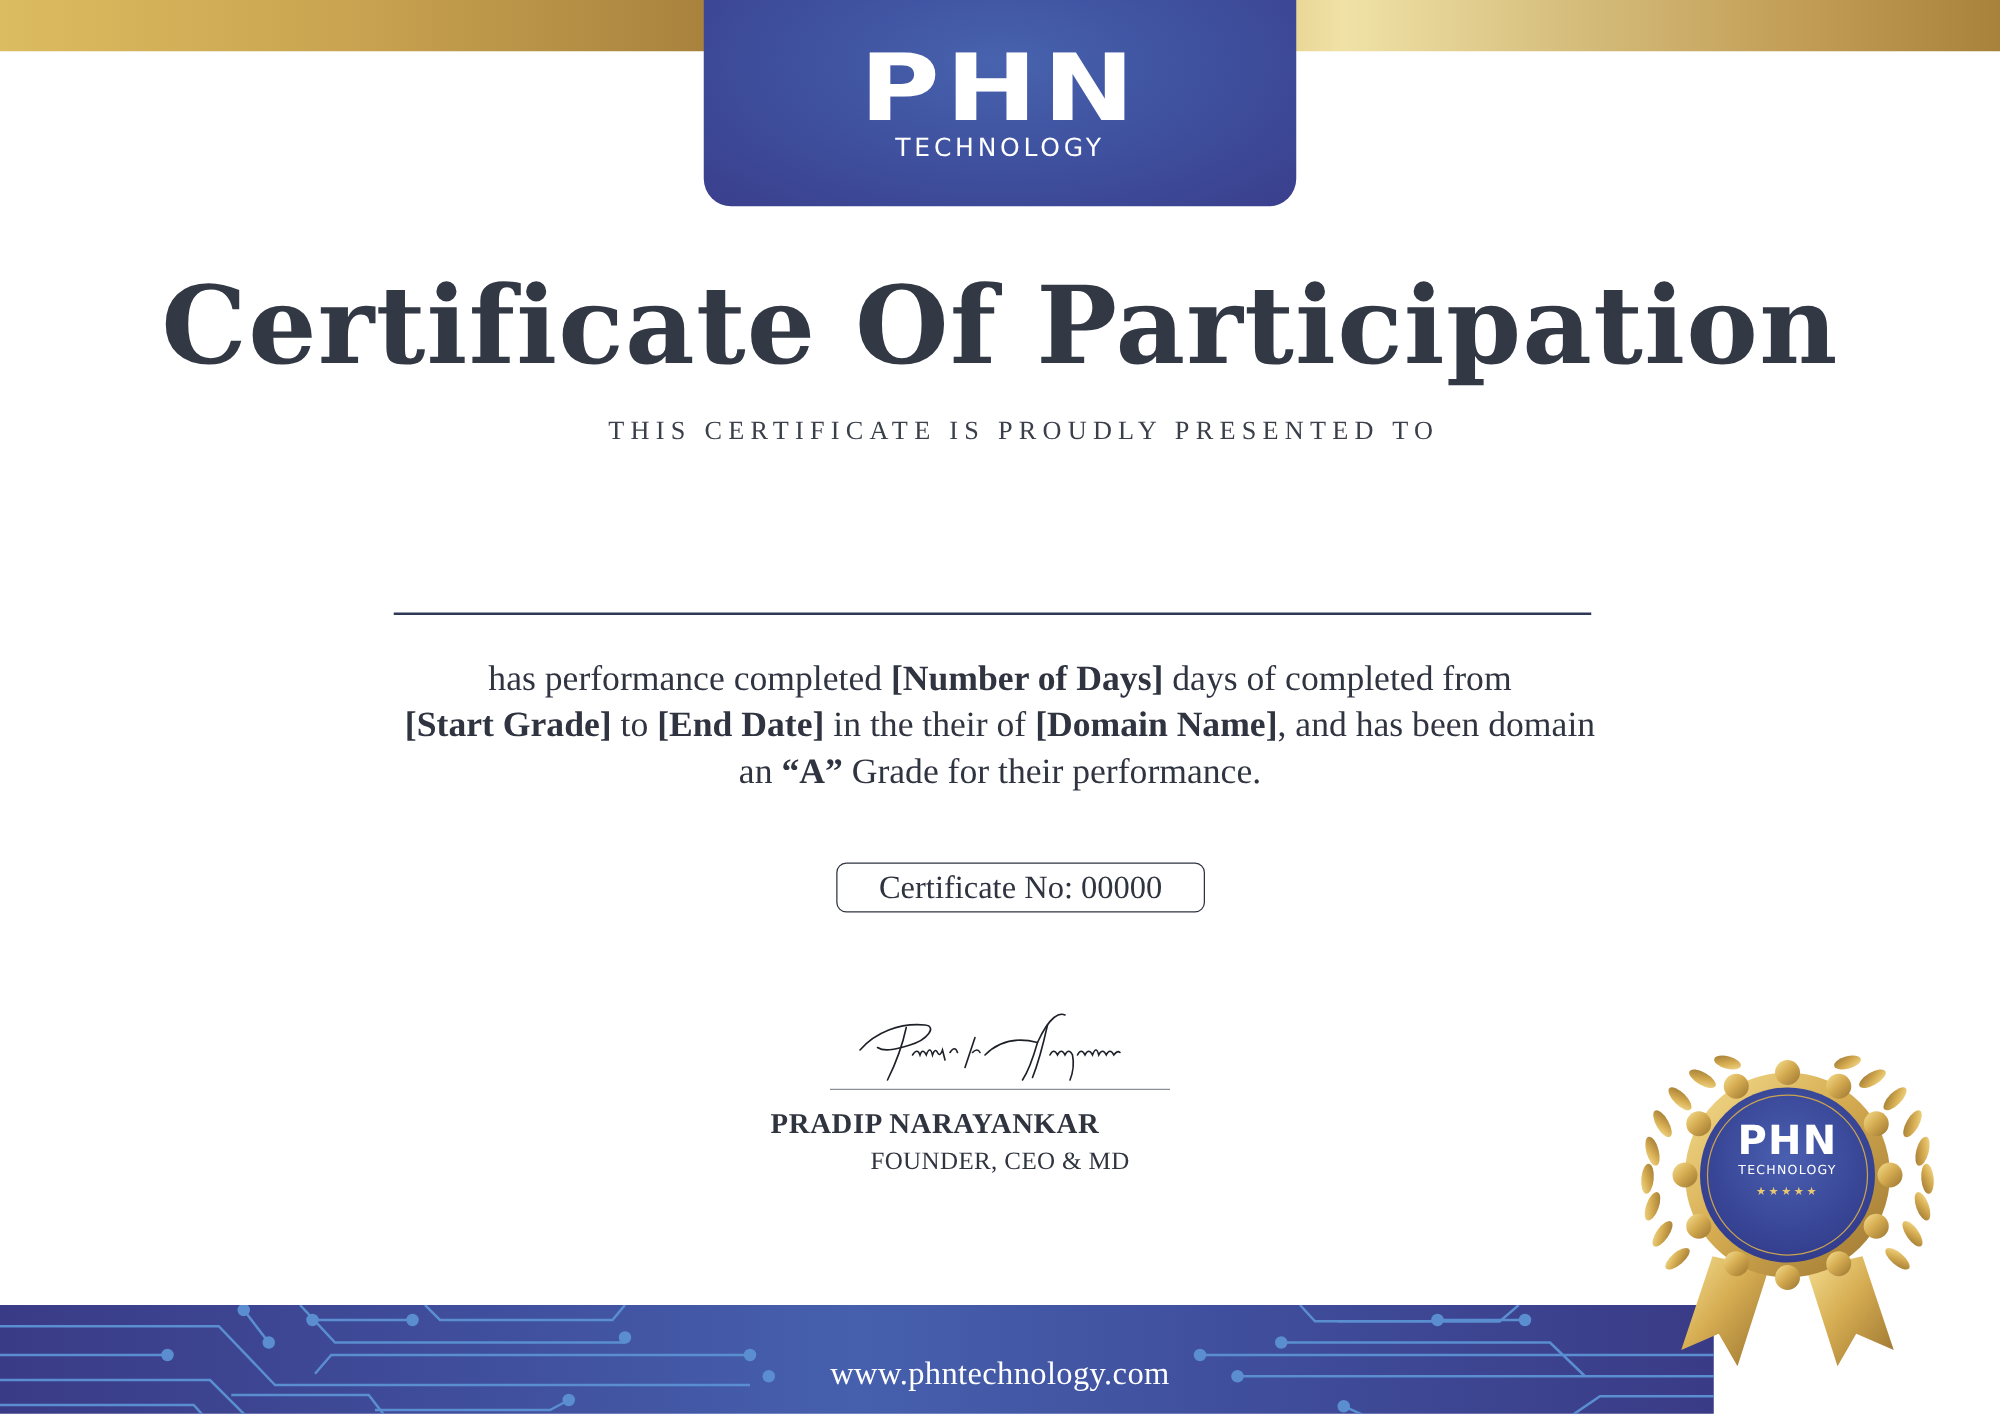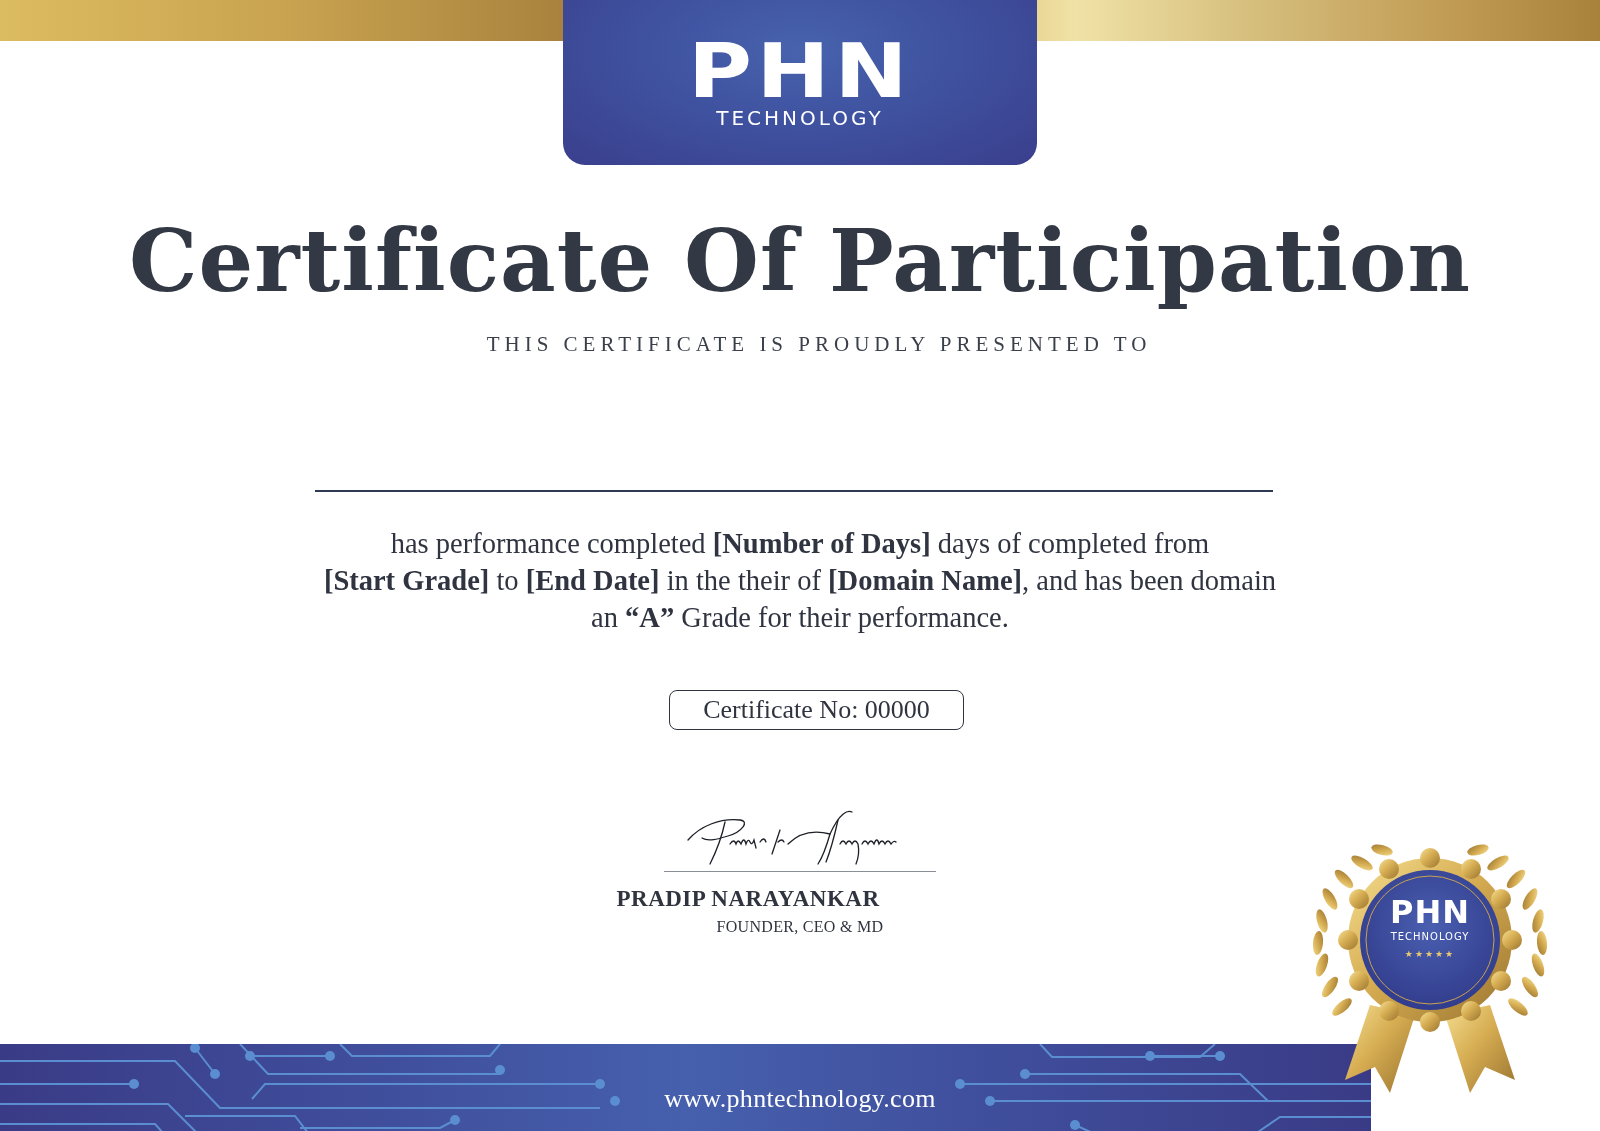--- a/index.html
+++ b/index.html
@@ -65,21 +65,21 @@
   }
   .sig-line {
     position: absolute; left: 664px; top: 871px; width: 272px; height: 1px; background: #8a8e96;
   }
   .signer-name {
     position: absolute; left: 0; width: 1496px; top: 886px; text-align: center;
     font-weight: bold; font-size: 23px; letter-spacing: 0.5px; color: #30343f;
   }
   .signer-role {
     position: absolute; left: 0; width: 1600px; top: 918px; text-align: center;
-    font-size: 16px; color: #30343f; letter-spacing: 0.3px;
+    font-size: 20px; color: #30343f; letter-spacing: 0.3px;
   }
 
   .footer {
     position: absolute; left: 0; top: 1044px; width: 1371px; height: 143px;
     background: linear-gradient(90deg, #3a3b86 0%, #40509e 30%, #4660ad 50%, #40509e 70%, #3a3b86 100%);
     overflow: hidden;
   }
   .footer svg { position: absolute; left: 0; top: 0; }
   .footer-url {
     position: absolute; left: 0; width: 1600px; top: 40px; text-align: center;

